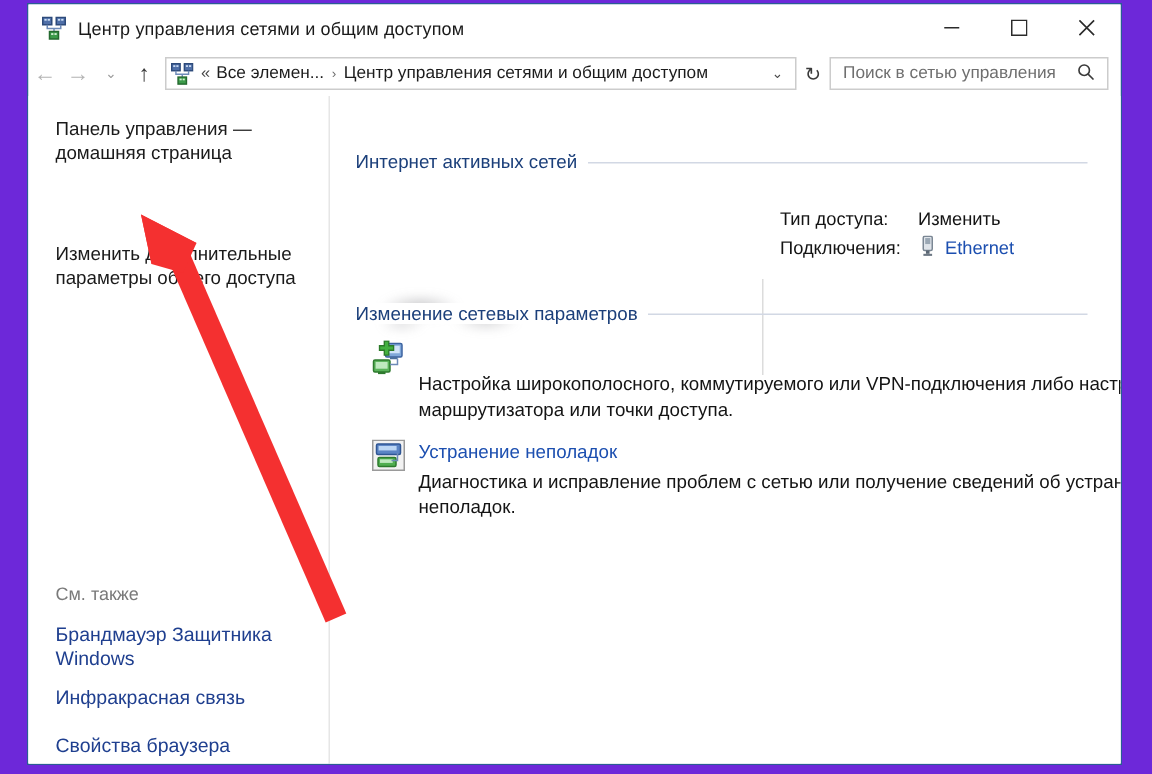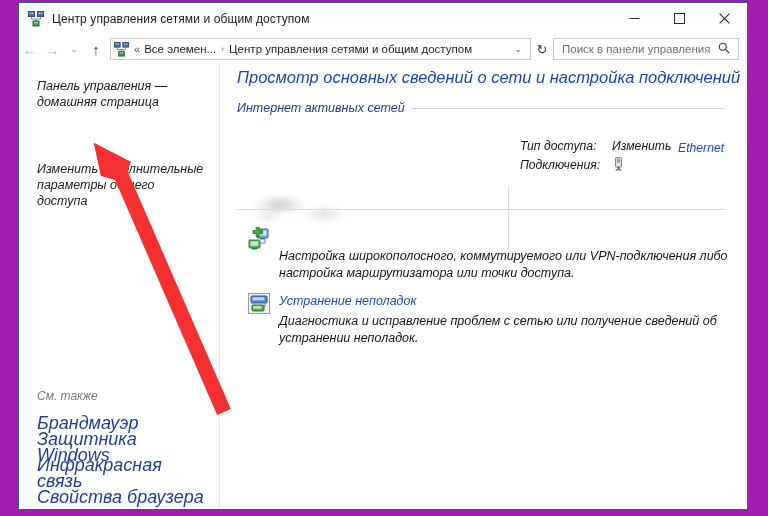--- a/index.html
+++ b/index.html
@@ -5,21 +5,21 @@
   html, body {
     margin: 0;
     padding: 0;
     background: #ffffff;
     font-family: "Liberation Sans", sans-serif;
   }
   #screen {
     position: relative;
     width: 768px;
     height: 516px;
-    background: #a21caf;
+    background: #6d28d9;
     overflow: hidden;
   }
 
   
   .window {
     position: absolute;
     left: 18px;
     top: 2px;
     width: 730px;
     height: 508px;
@@ -154,21 +154,20 @@
     padding-right: 8px;
     flex: 0 0 auto;
   }
 
   
   .content {
     position: absolute;
     left: 0; top: 61px;
     right: 0; bottom: 0;
     background: #ffffff;
-    font-style: italic;
   }
   .sidebar {
     position: absolute;
     left: 0; top: 0;
     width: 200px;
     bottom: 0;
     background: #ffffff;
   }
   .sep-v {
     position: absolute;
@@ -202,21 +201,21 @@
     text-decoration-color: #6a86c4;
   }
   .seealso-hdr {
     position: absolute;
     font-size: 12px;
     color: #7a7a7a;
     line-height: 15px;
   }
   .seealso-link {
     position: absolute;
-    font-size: 18px;
+    font-size: 13px;
     color: #1f3f8f;
     line-height: 16px;
     width: 175px;
   }
 
   
   .main-title {
     position: absolute;
     left: 17px; top: 4px;
     font-size: 16.5px;
@@ -369,21 +368,21 @@
         <span class="addr-crumb">Все элемен...</span>
         <span class="addr-chevron">›</span>
         <span class="addr-crumb">Центр управления сетями и общим доступом</span>
         <span class="addr-spacer"></span>
         <span class="addr-dropdown">⌄</span>
       </div>
 
       <div class="refreshbtn">↻</div>
 
       <div class="searchbox">
-        <span class="ph">Поиск в панели управления</span>
+        <span class="ph">Поиск в сетью управления</span>
         <span class="mag">
           <svg width="12" height="12" viewBox="0 0 12 12">
             <circle cx="4.8" cy="4.8" r="3.5" fill="none" stroke="#3a3a3a" stroke-width="1.1"></circle>
             <path d="M7.4 7.4 L11 11" stroke="#3a3a3a" stroke-width="1.1"></path>
           </svg>
         </span>
       </div>
     </div>
 
     <div class="content">
@@ -398,21 +397,20 @@
 
         <div class="seealso-link" style="left:18px; top:351px;">Брандмауэр Защитника Windows</div>
         <div class="seealso-link" style="left:18px; top:425px;">Свойства браузера</div>
         <div class="seealso-link" style="left:18px; top:393px;">Инфракрасная связь</div>
       </div>
 
       <div class="sep-v"></div>
 
       <div class="main">
 
-        <div class="main-title">Просмотр основных сведений о сети и настройка подключений</div>
 
         <div class="sec-rule" style="top:44px;"></div>
         <div class="sec-hdr" style="top:37px;">Интернет активных сетей</div>
 
         <div class="blurname"></div>
 
         <div class="net-divider"></div>
 
         <div class="net-label" style="left:300px; top:75px;text-align:center;">Тип доступа:</div>
         <div class="net-value" style="left:392px; top:75px;">Изменить</div>
@@ -420,23 +418,24 @@
         <div class="net-label" style="left:300px; top:94px;">Подключения:</div>
 
         <span class="ico" style="left:392px; top:93px;">
           <svg width="13" height="14" viewBox="0 0 13 14">
             <rect x="3.5" y="0.5" width="6" height="9.5" rx="1" fill="#dfe4ea" stroke="#7b8794" stroke-width="1"></rect>
             <rect x="4.8" y="1.7" width="3.4" height="4" fill="#9aa7b4"></rect>
             <rect x="5.3" y="10" width="2.4" height="2.2" fill="#5a6673"></rect>
             <rect x="3.6" y="12.2" width="5.8" height="1.4" fill="#6d7884"></rect>
           </svg>
         </span>
-        <div class="net-value link" style="left:410px; top:77px;margin-left:48px;">Ethernet</div>
+        <div class="net-value link" style="left:410px; top:94px;">Ethernet</div>
 
         <div class="sec-rule" style="top:145px;"></div>
+        <div class="sec-hdr" style="top:138px;">Изменение сетевых параметров</div>
 
         <span class="ico" style="left:27px; top:163px;">
           <svg width="24" height="24" viewBox="0 0 24 24">
             <rect x="10" y="2" width="11" height="9" rx="1" fill="#7fa7d9" stroke="#3c63a0" stroke-width="1"></rect>
             <rect x="11.5" y="3.5" width="8" height="5" fill="#cfe3f8"></rect>
             <rect x="13" y="11" width="5" height="1.5" fill="#4a6f9e"></rect>
             <path d="M6 3.5 h3.2 v-3.2 h3 v3.2 h3.2 v3 h-3.2 v3.2 h-3 v-3.2 h-3.2 z" fill="#43b03f" stroke="#2b7a28" stroke-width="0.9"></path>
             <rect x="2" y="13" width="11" height="8" rx="1" fill="#5ab35a" stroke="#2e7a2e" stroke-width="1"></rect>
             <rect x="3.4" y="14.3" width="8" height="4.5" fill="#bfe9bf"></rect>
             <rect x="5" y="21" width="5" height="1.4" fill="#2e7a2e"></rect>

